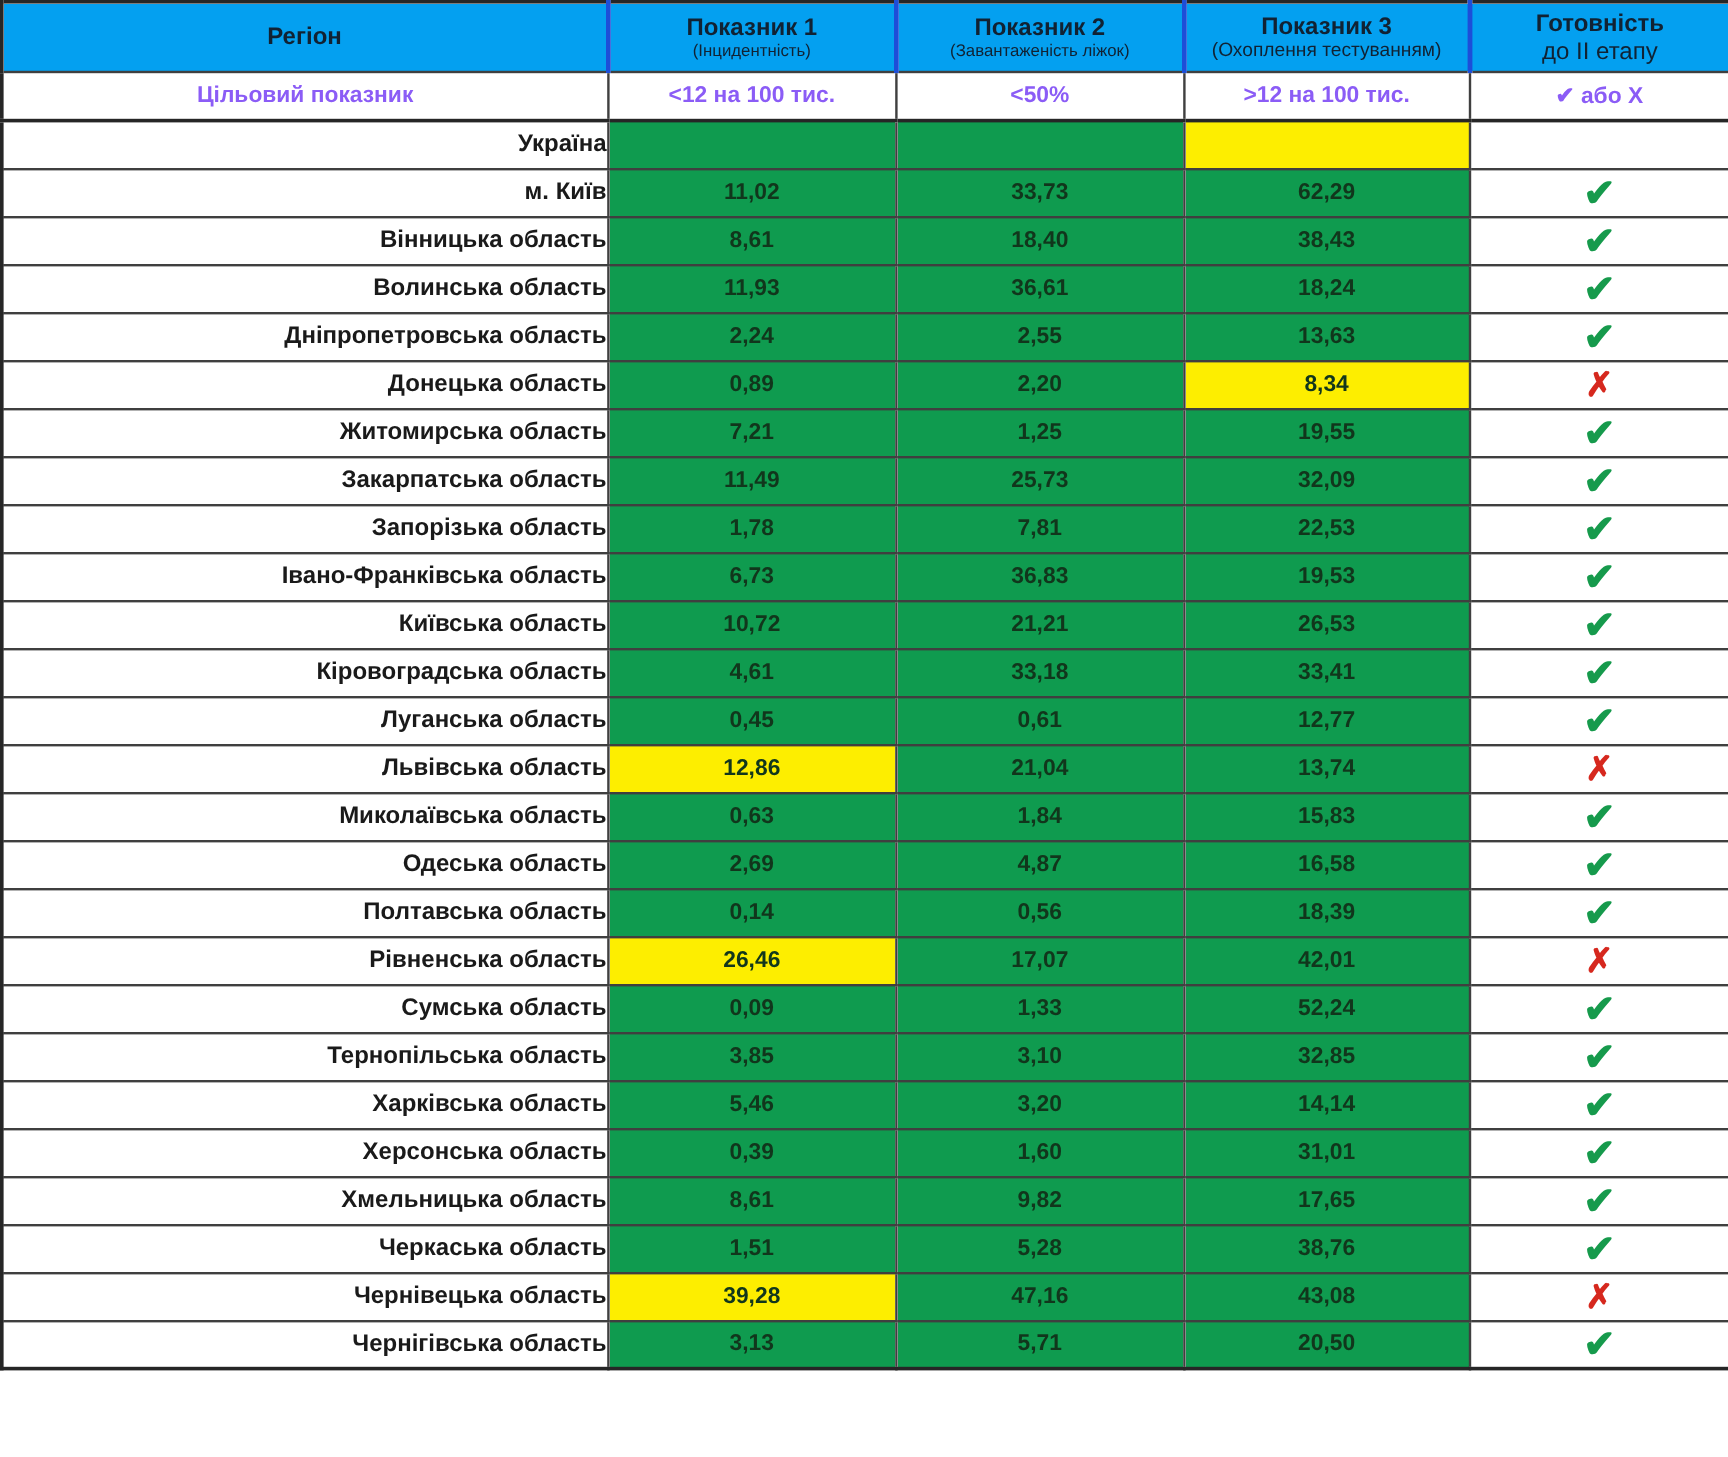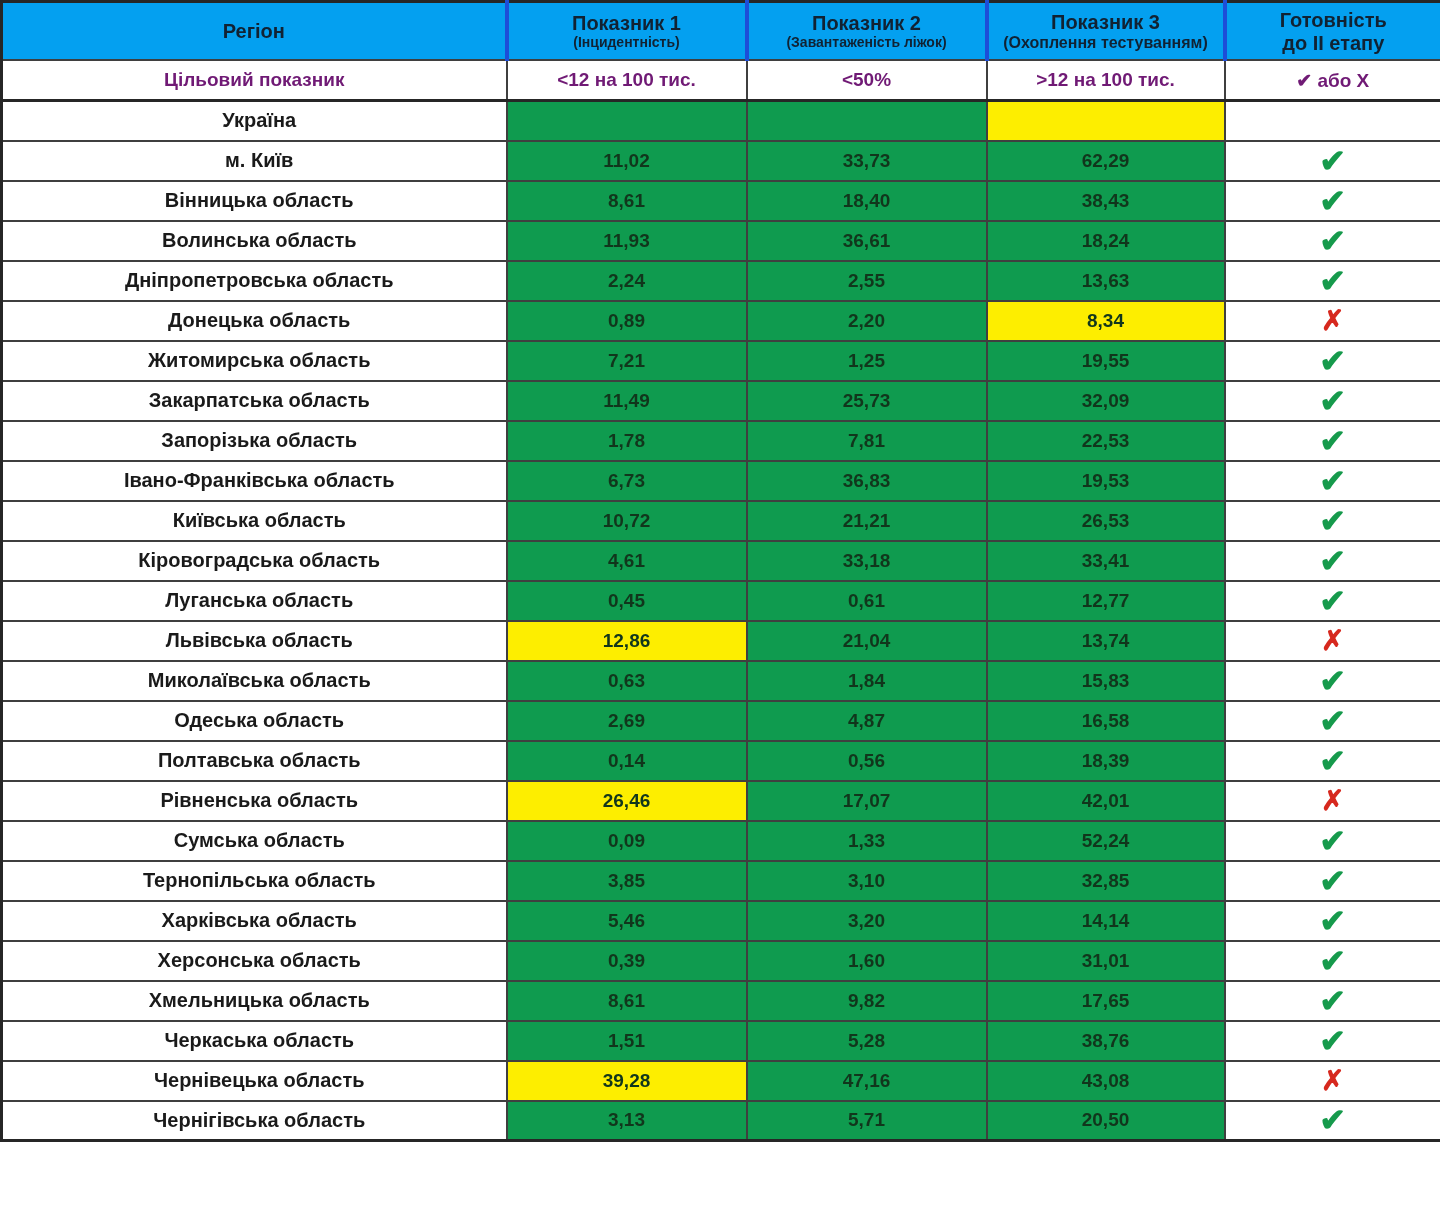--- a/index.html
+++ b/index.html
@@ -4,28 +4,28 @@
 <style>
   html,body{margin:0;padding:0;background:#ffffff;}
   body{width:1440px;height:1214px;font-family:"Liberation Sans",sans-serif;overflow:hidden;}
   table{border-collapse:collapse;table-layout:fixed;width:1440px;border:3px solid #262626;}
   td,th{border:2px solid #3f3f3f;overflow:hidden;padding:0;}
   
   thead th{background:var(--header_blue);height:56px;vertical-align:middle;text-align:center;color:#0b1f33;margin-top:28px;}
   thead th + th{border-left:4px solid #1d4ed8;}
   thead th:first-child{border-left:3px solid #262626;}
   thead .t{font-size:20px;font-weight:bold;line-height:1.15;color:#123;}
-  thead .s{font-size:14px;font-weight:bold;line-height:1.1;color:#123;}
+  thead .s{font-size:14px;font-weight:normal;line-height:1.1;color:#123;}
   thead .s.small{font-size:16px;}
   thead .s.big{font-size:20px;}
   
-  tr.target td{height:38px;background:#ffffff;font-weight:bold;font-size:19px;text-align:center;color:#701a75;border-bottom:3px solid #262626;}
+  tr.target td{height:38px;background:#ffffff;font-weight:bold;font-size:19px;text-align:center;color:#8b5cf6;border-bottom:3px solid #262626;}
   
   tbody tr{height:40px;}
-  td.region{background:#ffffff;text-align:center;padding-left:10px;font-weight:bold;font-size:20px;color:#1a1a1a;}
+  td.region{background:#ffffff;text-align:right;padding-left:10px;font-weight:bold;font-size:20px;color:#1a1a1a;}
   td.num{text-align:center;font-weight:bold;font-size:19px;color:#11361c;}
   .bg-green{background:var(--green);}
   .bg-yellow{background:var(--yellow);}
   .bg-gray{background:var(--gray);}
   td.ready{background:#ffffff;text-align:center;vertical-align:middle;}
   .mark{font-weight:bold;line-height:1;}
   .mark-check{color:var(--check_green);font-size:32px;}
   .mark-cross{color:var(--cross_red);font-size:28px;}
 </style>
 </head>

